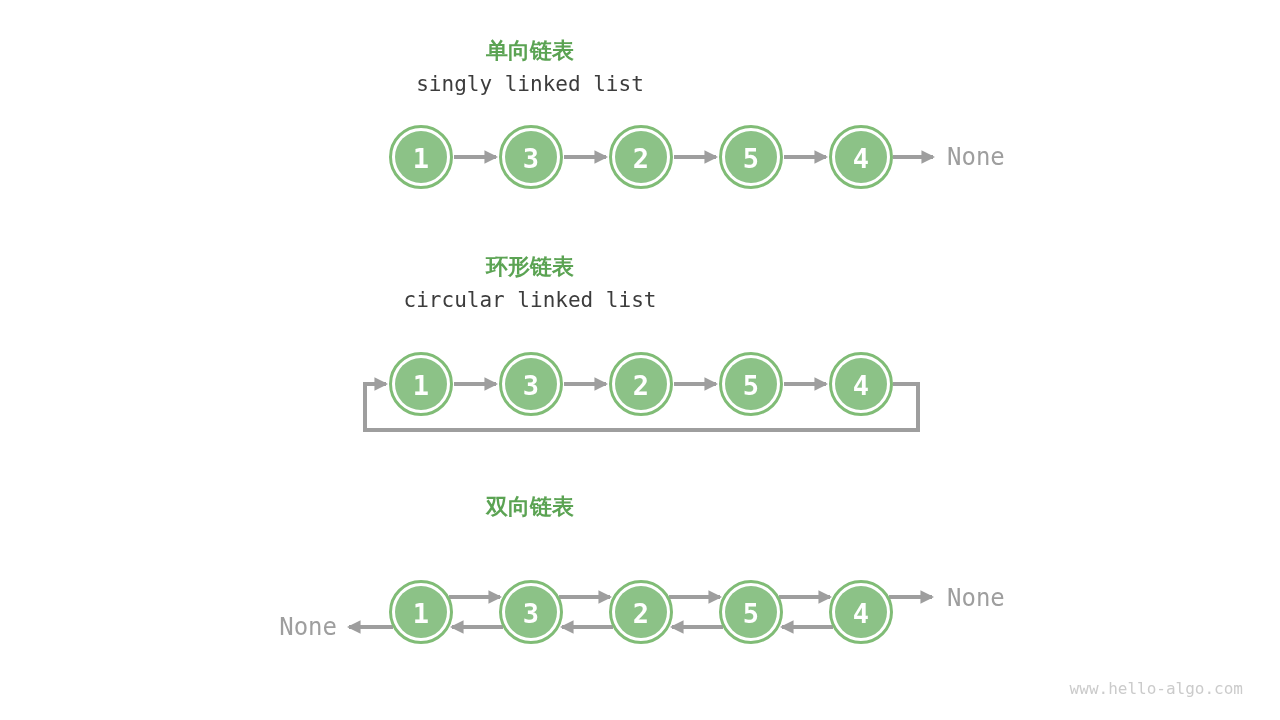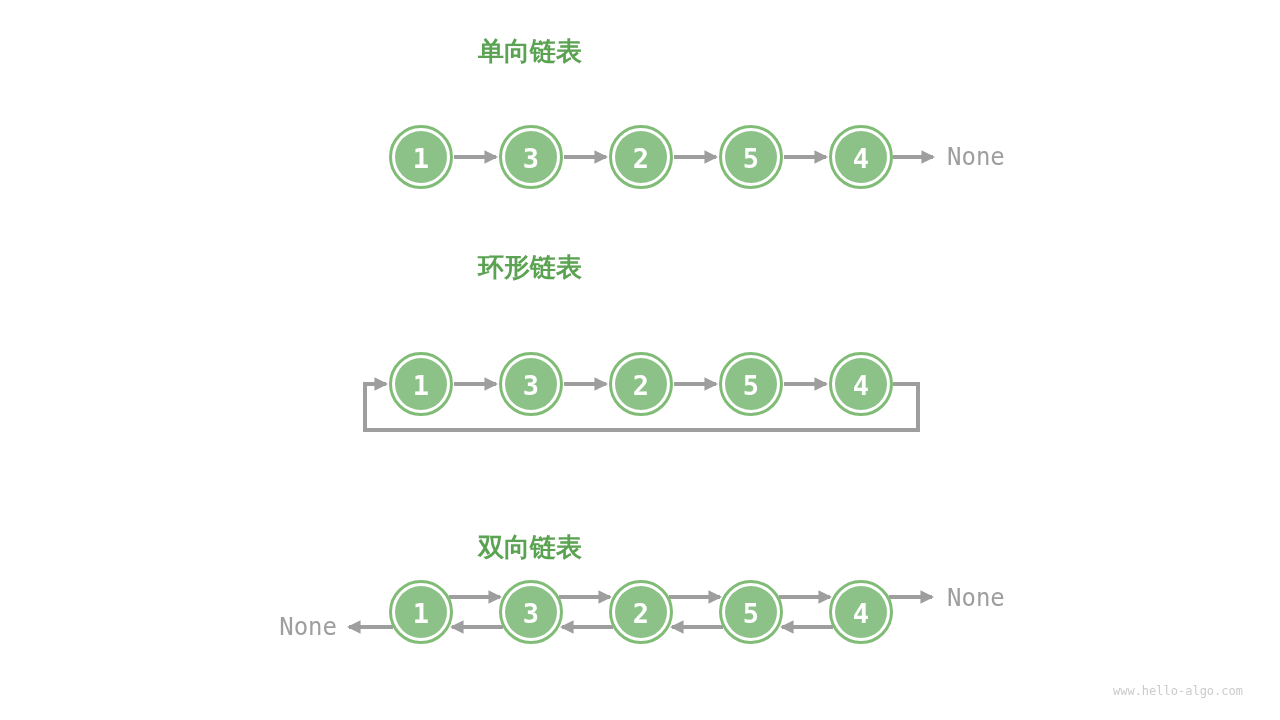--- a/index.html
+++ b/index.html
@@ -14,56 +14,58 @@
   #diagram { position: absolute; left: 0; top: 0; }
   .section-header {
     position: absolute;
     left: 330px;
     width: 400px;
     text-align: center;
     pointer-events: none;
   }
   .s0 { top: 36px; }
   .s1 { top: 252px; }
-  .s2 { top: 492px; margin-top: 40px; }
+  .s2 { top: 492px; }
   .cn-title {
     margin: 0;
-    font-size: 26px;
+    font-size: 22px;
     line-height: 30px;
     font-weight: 700;
     color: var(--title-green, #5BA353);
     font-family: "Liberation Sans", sans-serif;
   }
   .en-subtitle {
     margin-top: 5px;
     font-size: 21px;
     line-height: 26px;
     color: var(--subtitle-dark, #3C3C3C);
     font-family: "DejaVu Sans Mono", monospace;
   }
   .watermark {
     position: absolute;
     right: 37px;
     bottom: 22px;
-    font-size: 12px;
+    font-size: 16px;
     color: var(--watermark-gray, #CBCBCB);
     font-family: "DejaVu Sans Mono", monospace;
   }
 </style>
 </head>
 <body>
 
 <div class="canvas">
 
   <div class="section-header s0">
     <h2 class="cn-title">单向链表</h2>
+    <div class="en-subtitle">singly linked list</div>
   </div>
 
   <div class="section-header s1">
     <h2 class="cn-title">环形链表</h2>
+    <div class="en-subtitle">circular linked list</div>
   </div>
 
   <div class="section-header s2">
     <h2 class="cn-title">双向链表</h2>
   </div>
 
   <svg id="diagram" width="1280" height="720">
       <defs>
         <marker id="ah" viewBox="0 0 10 10" refX="8.5" refY="5" markerWidth="3.4" markerHeight="3.4" orient="auto-start-reverse">
           <path d="M0,0 L10,5 L0,10 Z" fill="#9E9E9E"></path>

